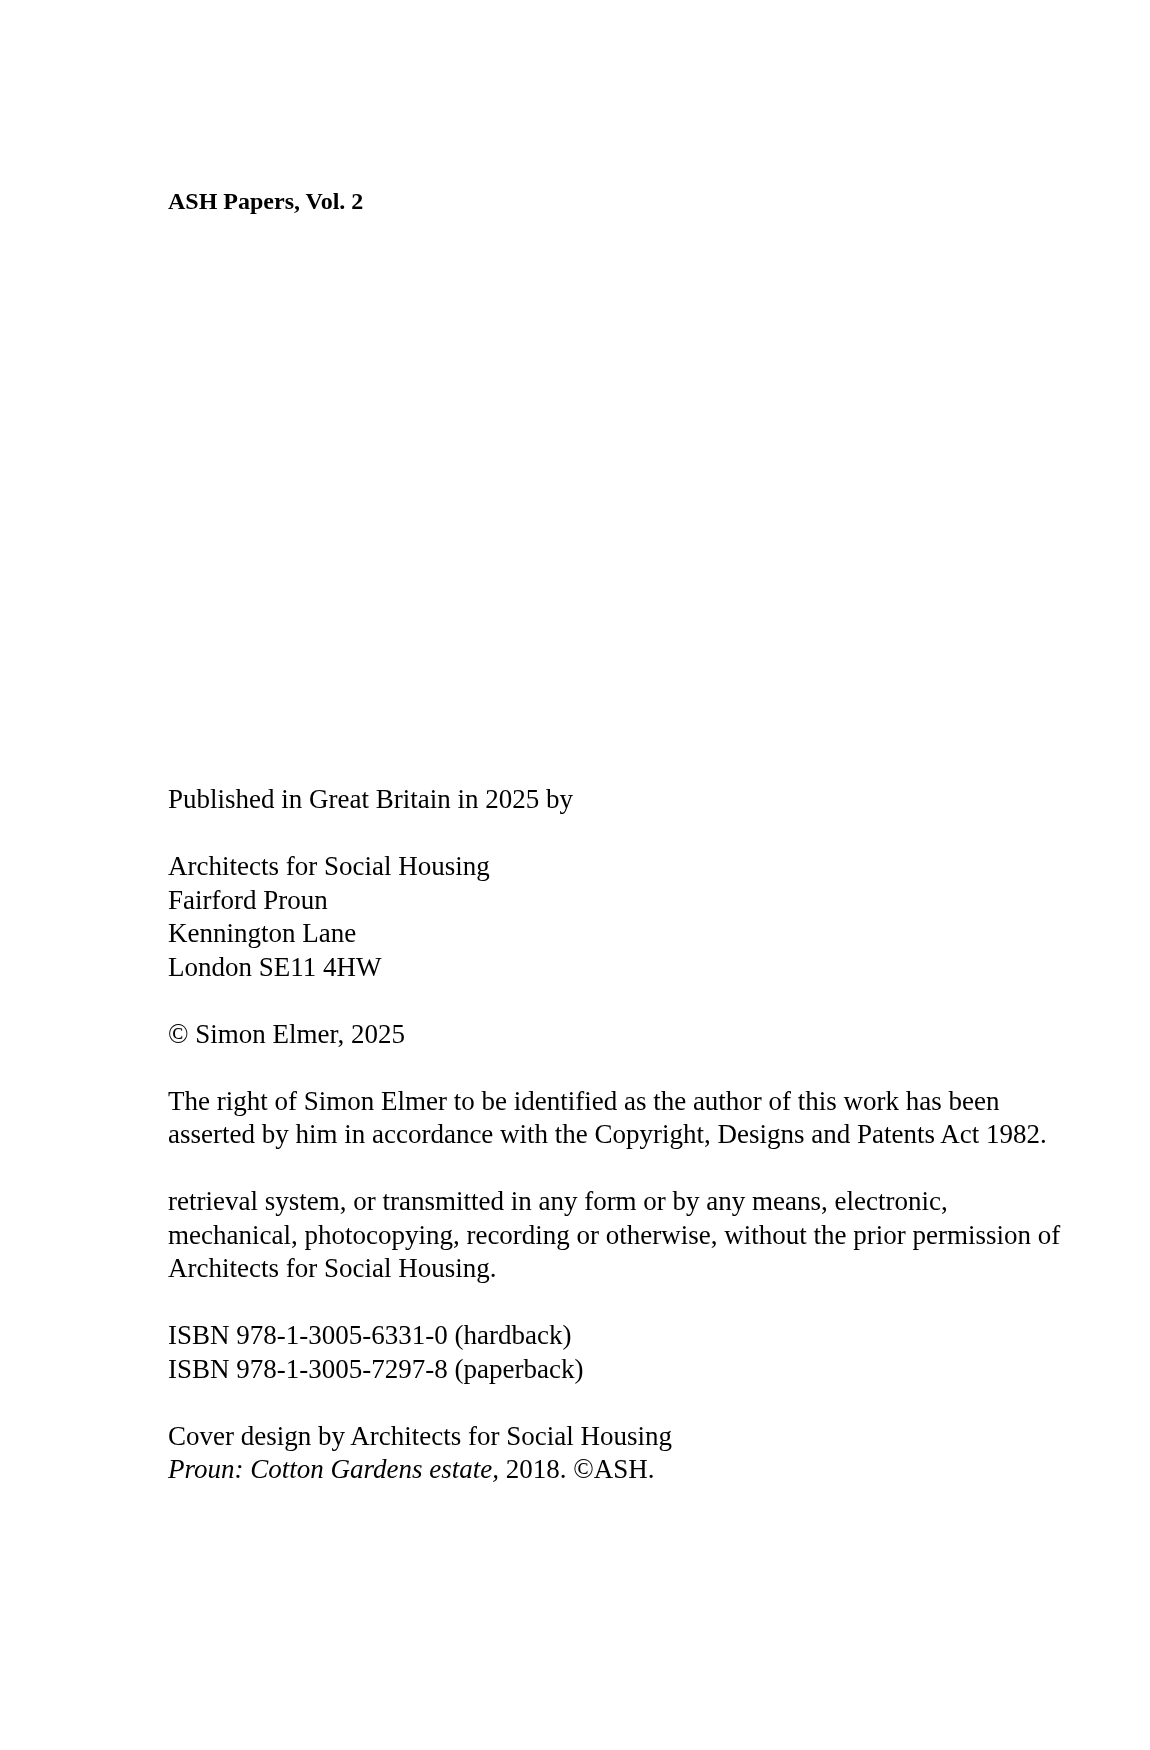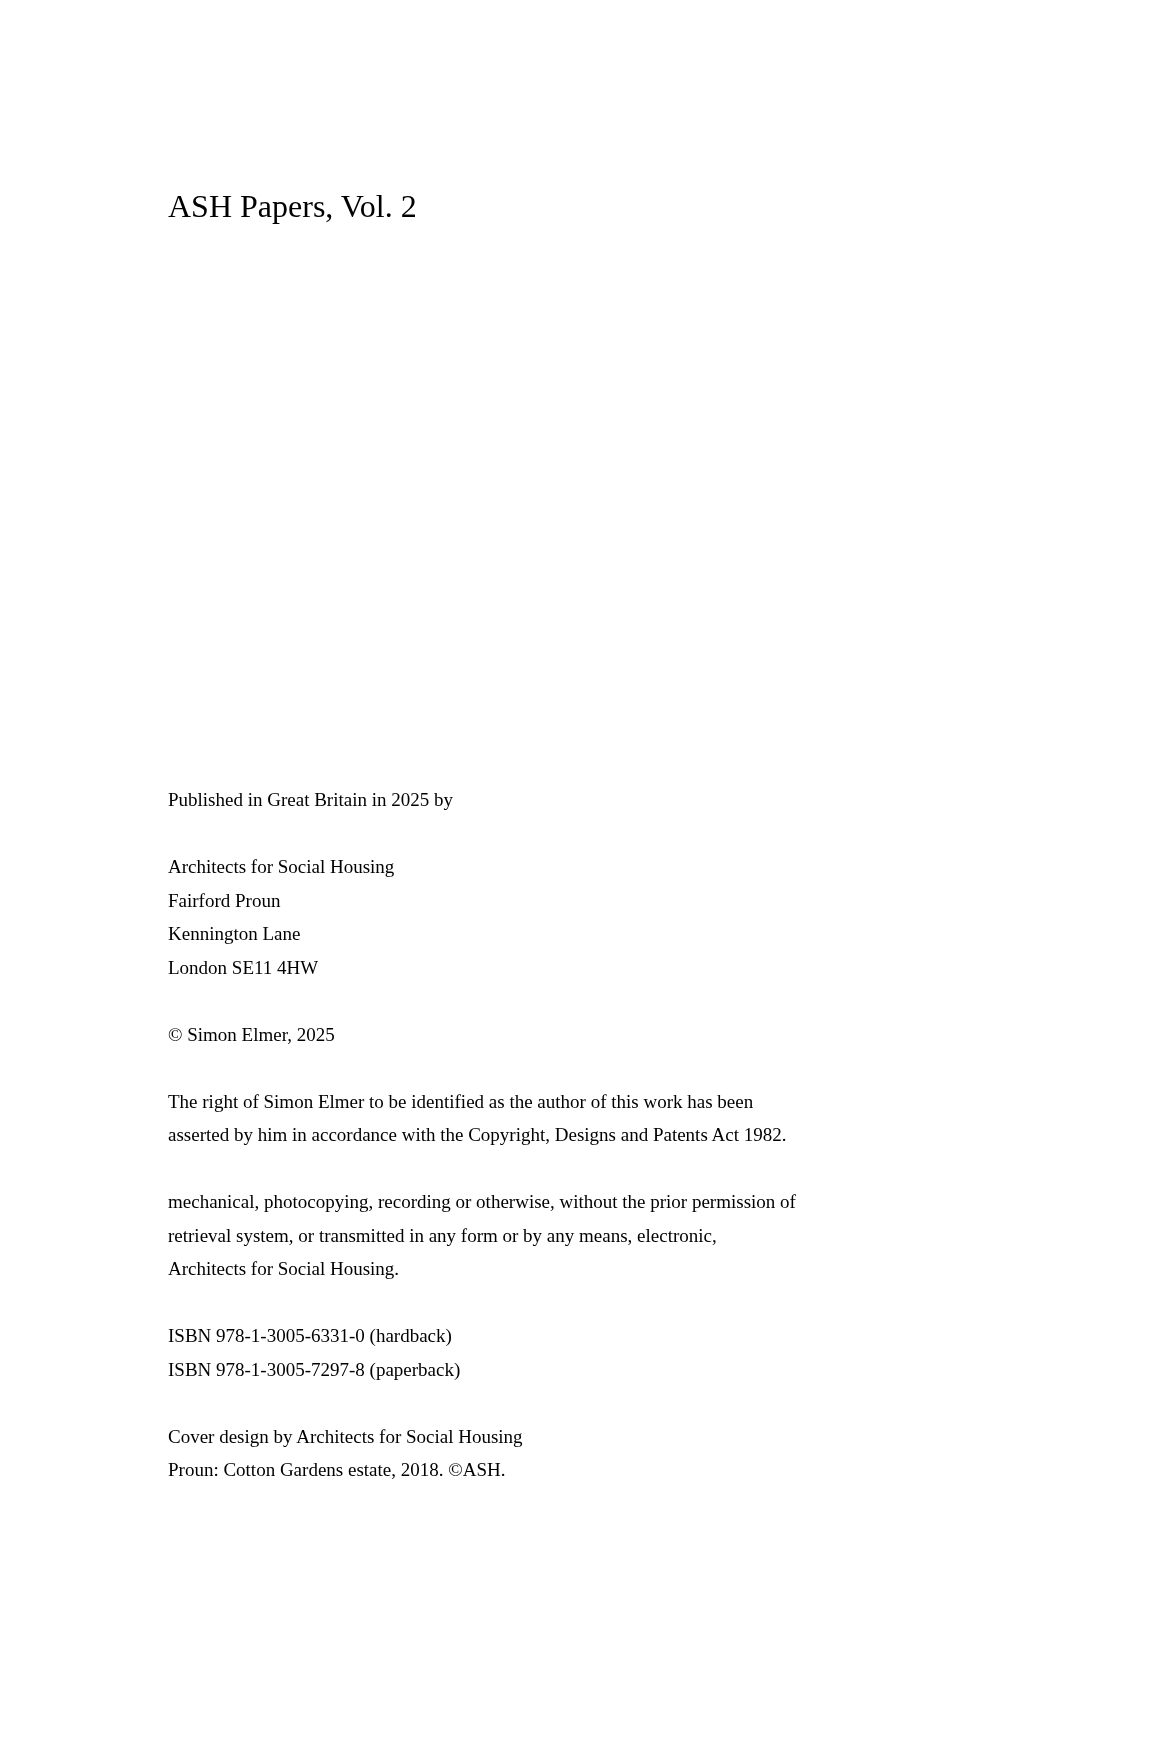--- a/index.html
+++ b/index.html
@@ -13,43 +13,44 @@
     height: 1750px;
     background: #ffffff;
     overflow: hidden;
     font-family: "Liberation Serif", "DejaVu Serif", serif;
     color: #000000;
   }
   .doc-title {
     position: absolute;
     top: 161px;
     left: 168px;
-    font-size: 32px;
+    font-size: 24px;
     line-height: 48px;
-    font-weight: 400;
+    font-weight: 700;
     white-space: nowrap;
   }
   .doc-body {
     position: absolute;
     top: 783px;
     left: 168px;
     width: 740px;
-    font-size: 19px;
+    font-size: 27px;
     line-height: 33.5px;
   }
   .para {
     margin: 0 0 33.5px 0;
   }
   .para:last-child {
     margin-bottom: 16px;
   }
   .line {
     white-space: nowrap;
   }
   .italic {
+    font-style: italic;
   }
 </style>
 </head>
 <body>
 
 <div class="page">
 
   <h1 class="doc-title">ASH Papers, Vol. 2</h1>
 
   <div class="doc-body">
@@ -68,22 +69,22 @@
     <div class="para">
       <div class="line">© Simon Elmer, 2025</div>
     </div>
 
     <div class="para">
       <div class="line">The right of Simon Elmer to be identified as the author of this work has been</div>
       <div class="line">asserted by him in accordance with the Copyright, Designs and Patents Act 1982.</div>
     </div>
 
     <div class="para">
+      <div class="line">retrieval system, or transmitted in any form or by any means, electronic,</div>
       <div class="line">mechanical, photocopying, recording or otherwise, without the prior permission of</div>
-      <div class="line">retrieval system, or transmitted in any form or by any means, electronic,</div>
       <div class="line">Architects for Social Housing.</div>
     </div>
 
     <div class="para">
       <div class="line">ISBN 978-1-3005-6331-0 (hardback)</div>
       <div class="line">ISBN 978-1-3005-7297-8 (paperback)</div>
     </div>
 
     <div class="para">
       <div class="line">Cover design by Architects for Social Housing</div>

